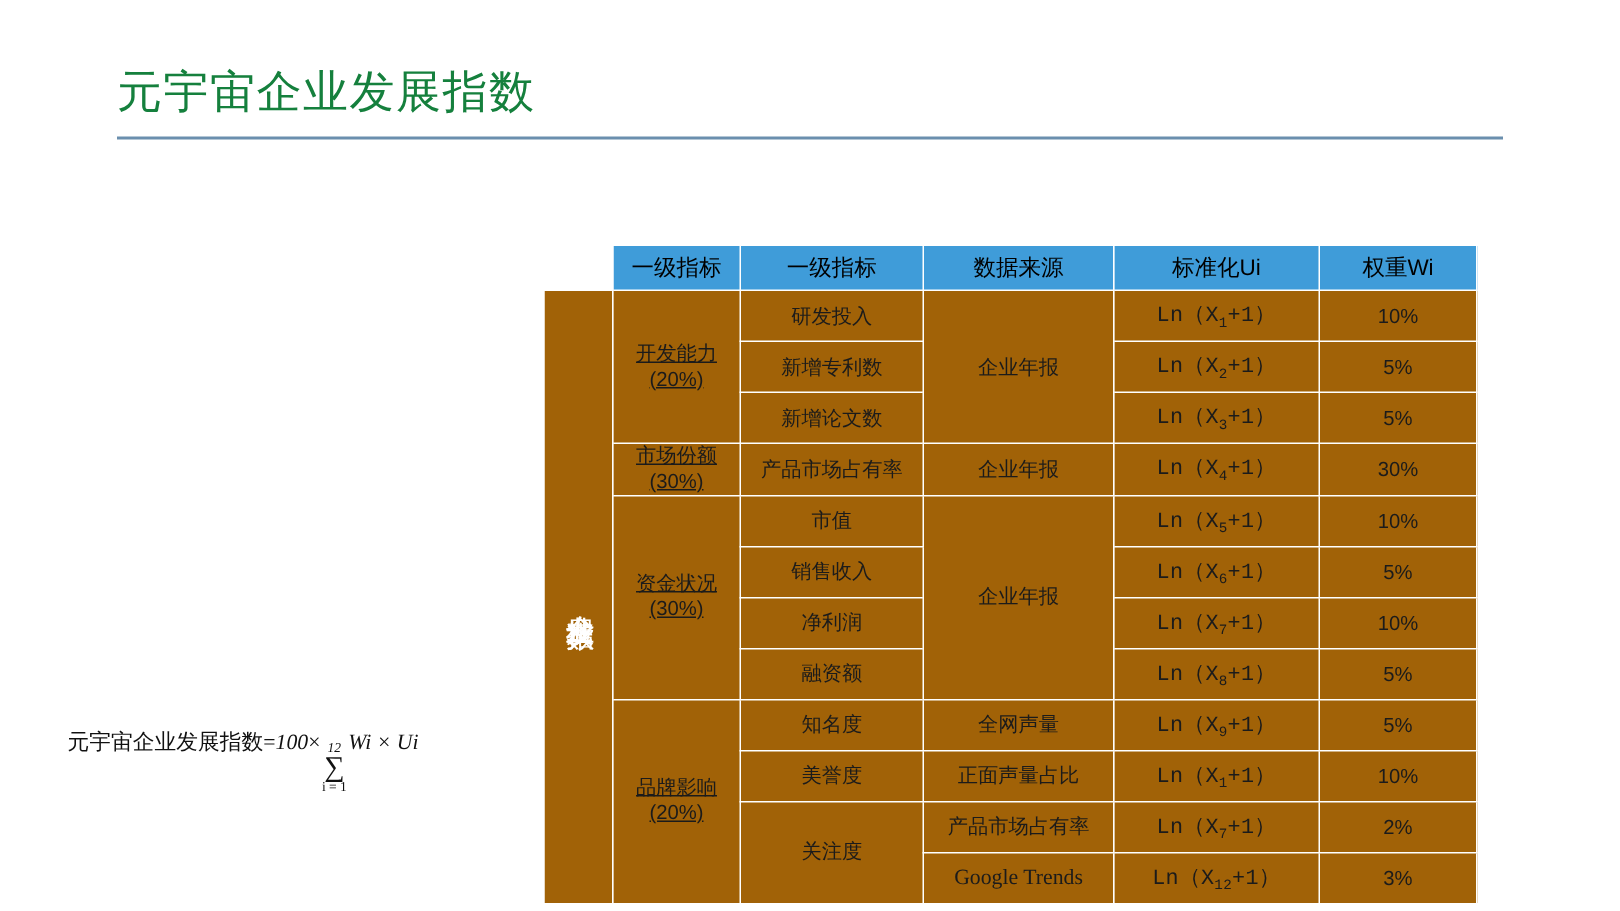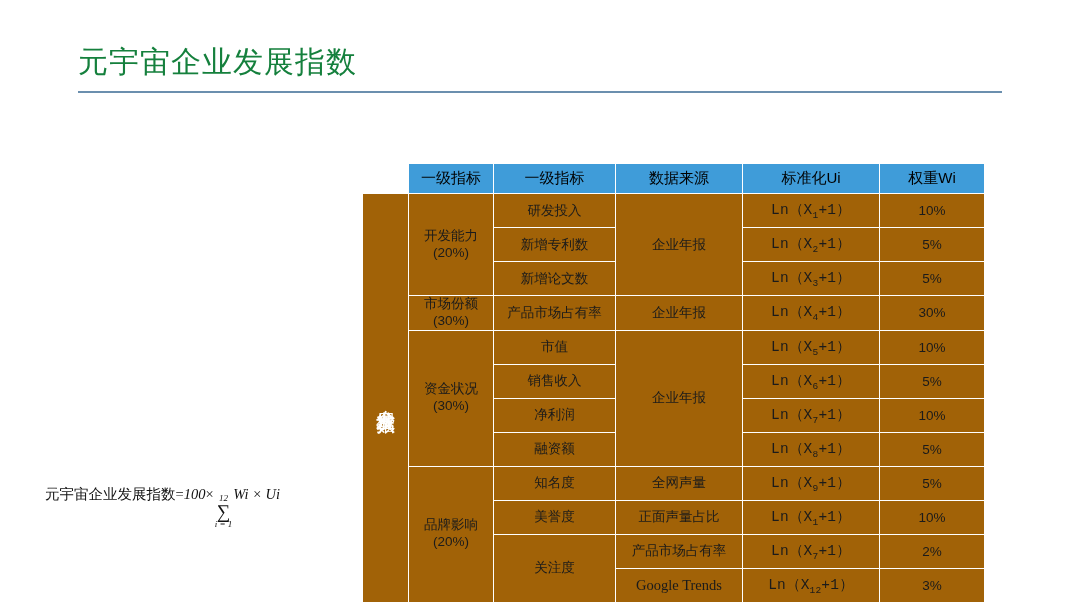--- a/index.html
+++ b/index.html
@@ -51,21 +51,21 @@
   .sum-stack {
     display: inline-flex;
     flex-direction: column;
     align-items: center;
     vertical-align: -2px;
     margin: 0 1px;
     line-height: 1;
   }
   .sum-top { font-size: 9px; font-style: italic; margin-bottom: -1px; }
   .sum-sym { font-size: 19px; }
-  .sum-bot { font-size: 9px; font-style: italic; margin-top: -1px; }
+  .sum-bot { font-size: 9px; margin-top: -1px; }
 
   
   .table-area {
     position: absolute;
     left: 362px;
     top: 163px;
   }
   table.idx {
     border-collapse: collapse;
     table-layout: fixed;
@@ -118,21 +118,21 @@
     justify-content: center;
   }
 
   tbody td { height: 33px; }
   .row-a td { background: #a16207; }
   .row-b td { background: #a16207; }
 
   .cell-a { background: #e8f1f9; }
   .cell-b { background: #d6e6f4; }
 
-  .two-line { line-height: 1.25; }
+  .two-line { line-height: 1.25; text-decoration: underline; }
   sub { font-size: 9.5px; }
   .ln { font-family: Liberation Mono, monospace; font-size: 14.5px; letter-spacing: .2px; }
   .gt  { font-family: Liberation Serif, serif; font-size: 14.5px; }
 </style>
 </head>
 <body>
 
 <div class="title-wrap">
   <div class="slide-title">元宇宙企业发展指数</div>
   <div class="title-rule"></div>

